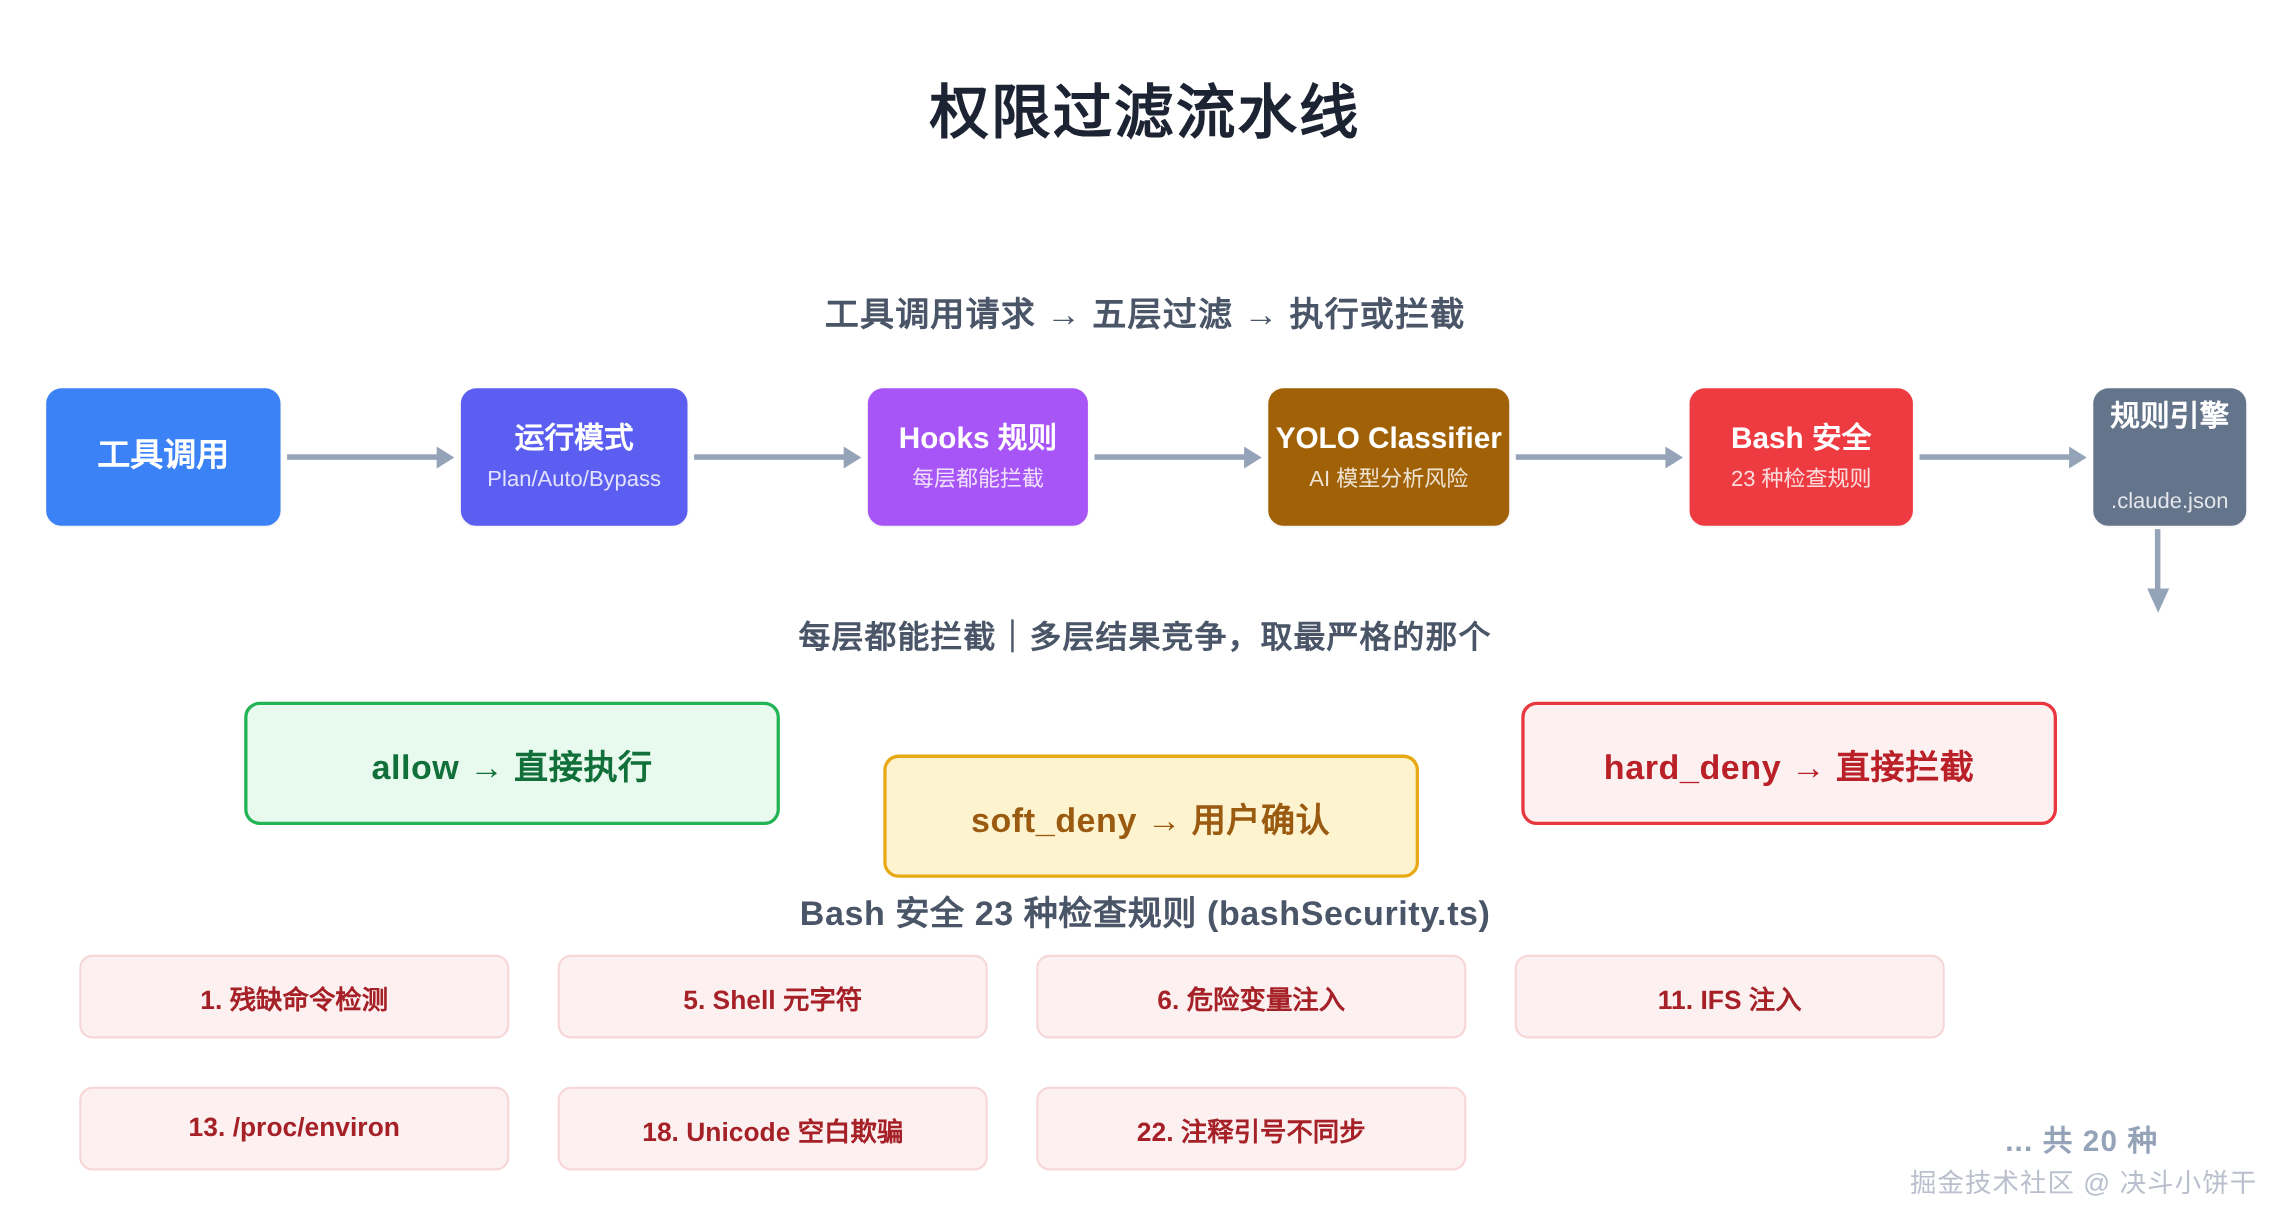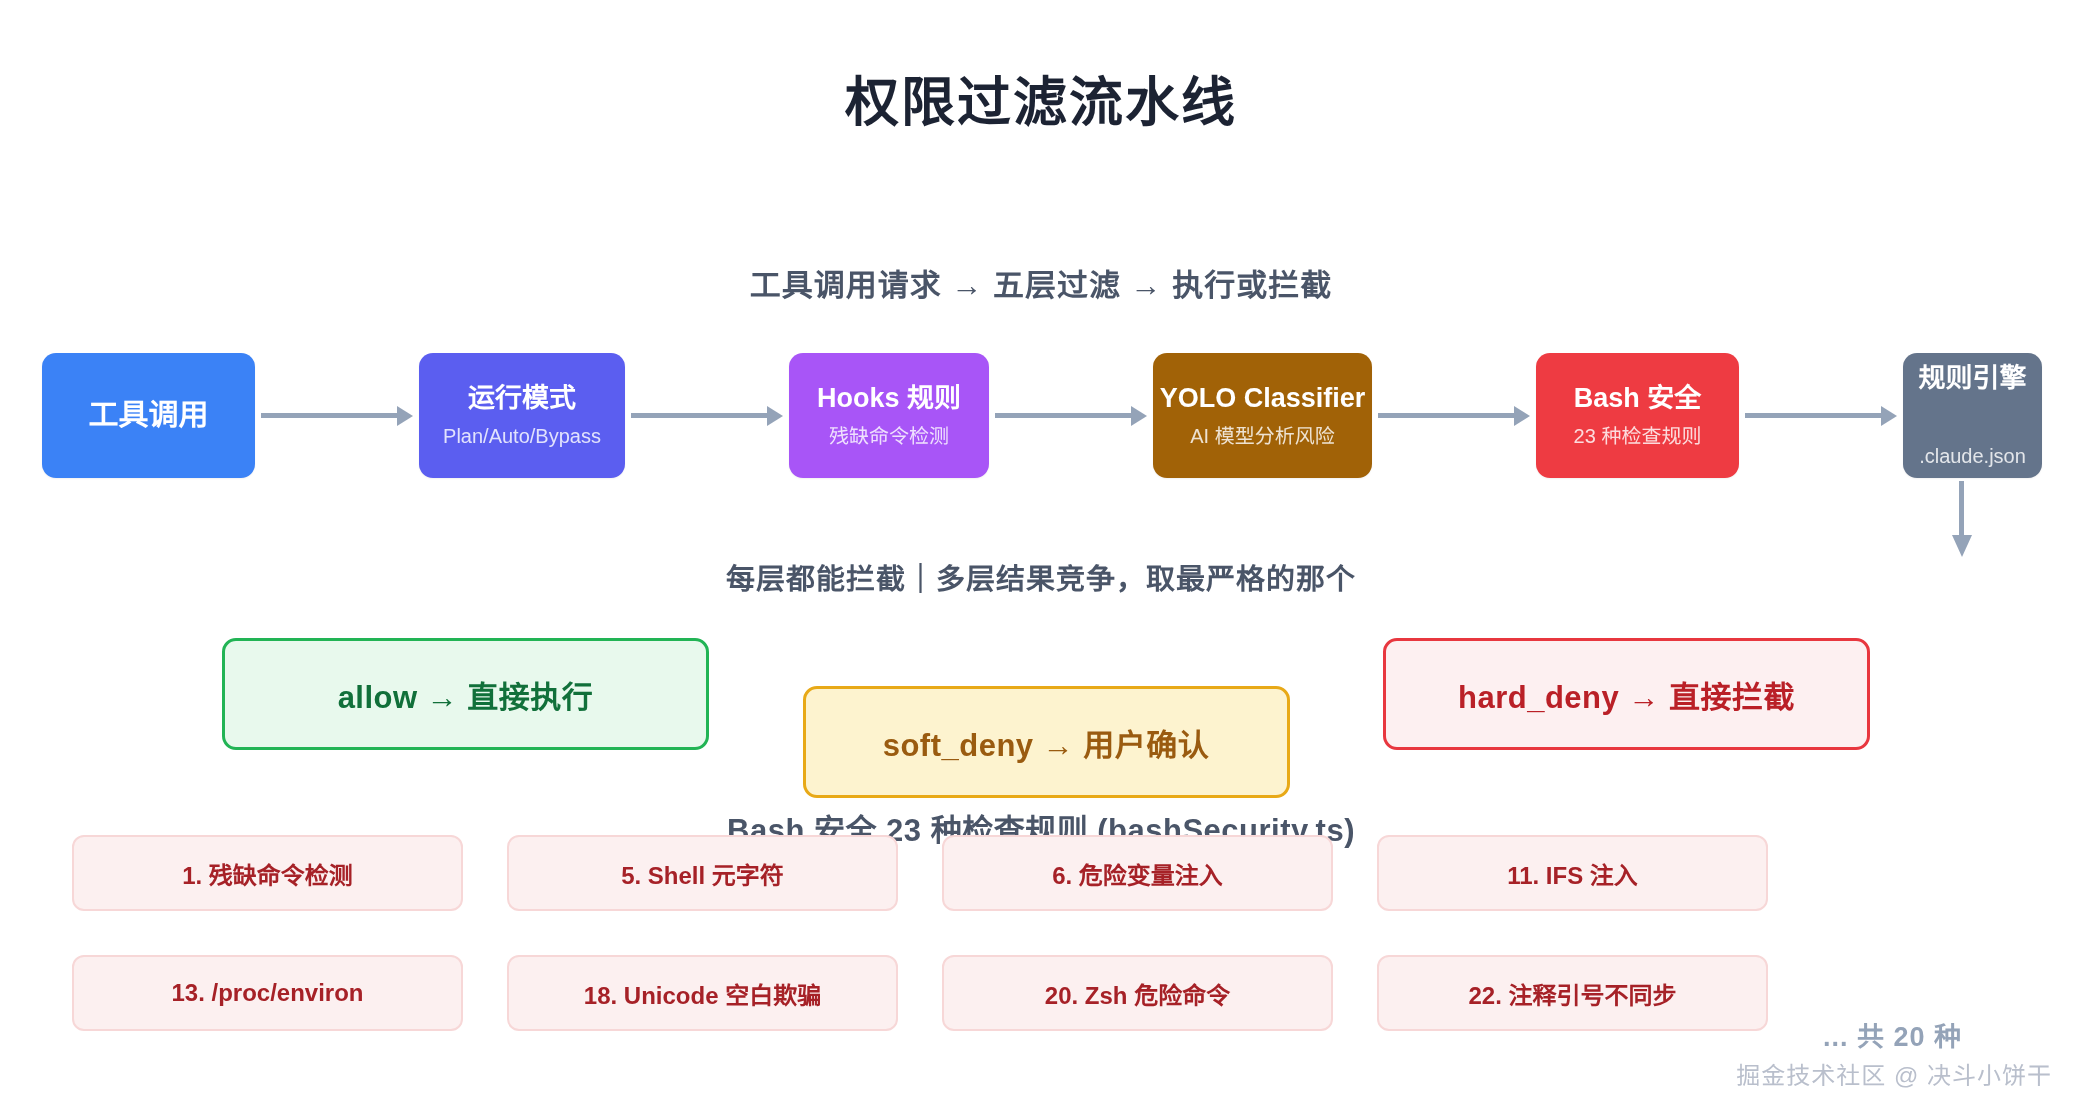--- a/index.html
+++ b/index.html
@@ -187,21 +187,21 @@
     width: 2082px;
     text-align: center;
     font-size: 31px;
     font-weight: bold;
     color: #4a5568;
     letter-spacing: 0.5px;
   }
 
   .rules-grid {
     position: absolute;
-    top: 835px;
+    top: 868px;
     left: 72px;
     width: 1655px;
     display: grid;
     grid-template-columns: repeat(4, 391px);
     column-gap: 28px;
     row-gap: 18px;
     gap: 44px;
   }
 
   .rule-card {
@@ -259,21 +259,21 @@
       <div class="stage" style="background: rgb(91, 94, 240); width: 206px;">
         <div class="stage-title">运行模式</div>
         <div class="stage-sub">Plan/Auto/Bypass</div>
       </div>
       <div class="connector">
         <div class="shaft"></div>
         <div class="head"></div>
       </div>
       <div class="stage" style="background: rgb(168, 85, 247); width: 200px;">
         <div class="stage-title">Hooks 规则</div>
-        <div class="stage-sub">残缺命令检测</div>
+        <div class="stage-sub">每层都能拦截</div>
       </div>
       <div class="connector">
         <div class="shaft"></div>
         <div class="head"></div>
       </div>
       <div class="stage" style="background: #a16207; width: 219px; align-items: center;">
         <div class="stage-title">YOLO Classifier</div>
         <div class="stage-sub">AI 模型分析风险</div>
       </div>
       <div class="connector">
@@ -309,20 +309,19 @@
 
   <div class="rules-heading">Bash 安全 23 种检查规则 (bashSecurity.ts)</div>
 
   <div class="rules-grid">
       <div class="rule-card">1. 残缺命令检测</div>
       <div class="rule-card">5. Shell 元字符</div>
       <div class="rule-card">6. 危险变量注入</div>
       <div class="rule-card">11. IFS 注入</div>
       <div class="rule-card">13. /proc/environ</div>
       <div class="rule-card">18. Unicode 空白欺骗</div>
-      <div class="rule-card">20. Zsh 危险命令</div>
       <div class="rule-card">22. 注释引号不同步</div>
     </div>
 
   <div class="more-count">... 共 20 种</div>
   <div class="watermark">掘金技术社区 @ 决斗小饼干</div>
 
 </div>
 
 </body></html>

